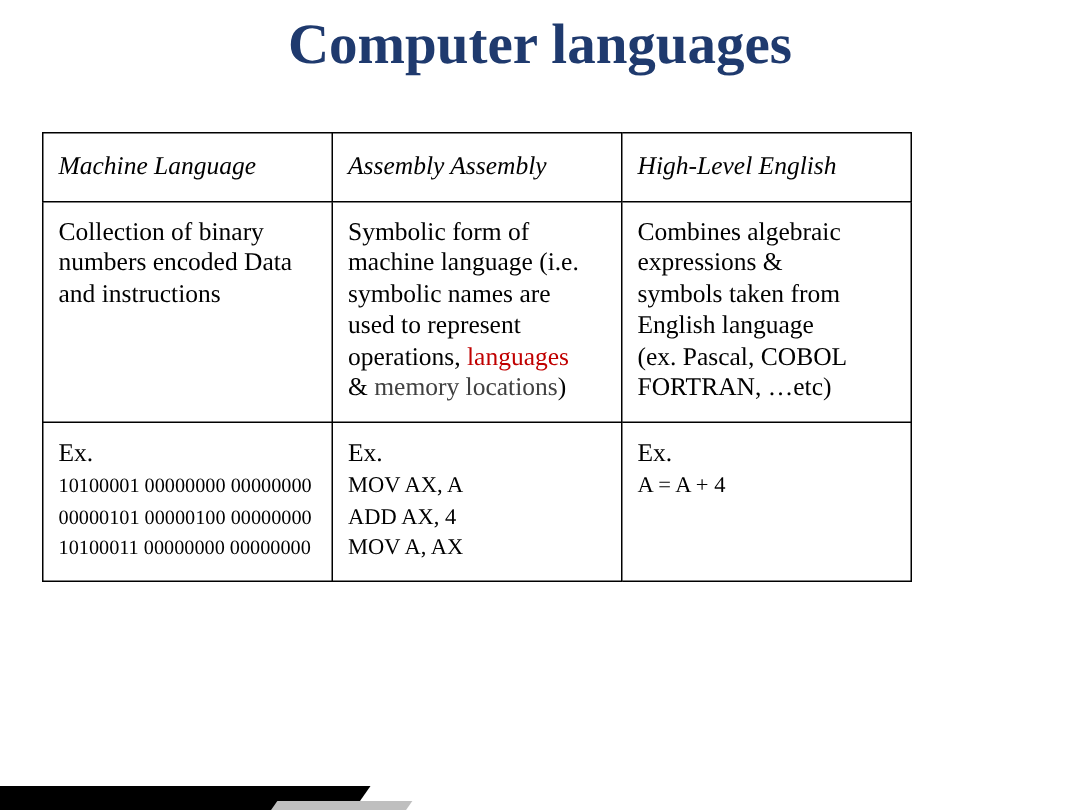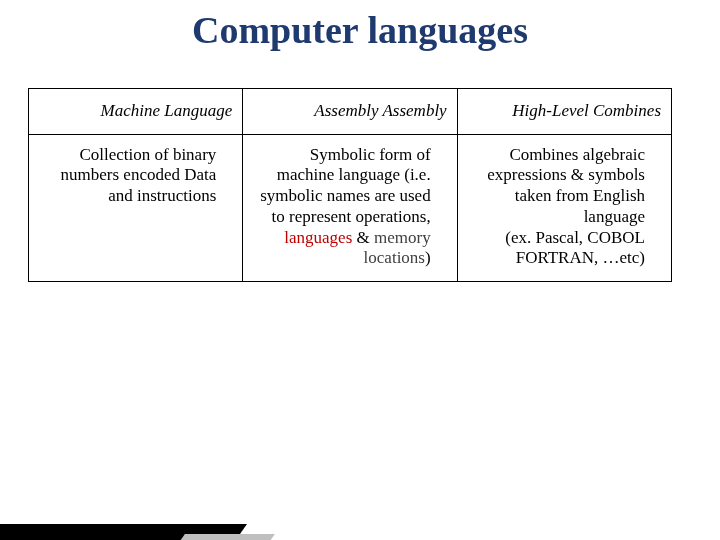--- a/index.html
+++ b/index.html
@@ -17,23 +17,22 @@
     font-size: 38px;
     font-weight: bold;
     color: #1f3a6e;
     padding-top: 8px;
     padding-bottom: 36px;
     font-family: "Times New Roman", Times, serif;
   }
   .tbl {
     border-collapse: collapse;
     margin: 0 20px 0 28px;
-    width: 644px;
+    width: 580px;
     table-layout: fixed;
-    text-align: right;
   }
   .tbl td {
     border: 1px solid #000;
     vertical-align: top;
     padding: 10px 26px 12px 10px;
     font-size: 17px;
     line-height: 1.22;
     font-family: "Times New Roman", Times, serif;
   }
   .tbl td.hdr {
@@ -86,29 +85,47 @@
 </head>
 <body>
 
 <div class="title">Computer languages</div>
 
 <table class="tbl">
   <tbody>
       <tr>
     <td class="hdr">Machine Language</td>
     <td class="hdr">Assembly Assembly</td>
-    <td class="hdr">High-Level Combines</td>
+    <td class="hdr">High-Level English</td>
   </tr>
   <tr>
     <td style="white-space:pre-line">Collection of binary numbers  encoded Data and instructions</td>
     <td>
       <span>Symbolic form of machine language (i.e. symbolic names are used to represent </span><span class="hl-navy">operations</span><span>, </span><span class="hl-red">languages</span><span> &amp; </span><span class="hl-purple">memory locations</span><span>)</span>
     </td>
     <td style="white-space:pre-line">Combines algebraic expressions &amp; symbols taken from English language
 (ex. Pascal, COBOL FORTRAN, …etc)</td>
+  </tr>
+  <tr>
+    <td>
+      <span class="ex-label">Ex.</span>
+      <span class="ex-code">10100001 00000000 00000000
+00000101 00000100 00000000
+10100011 00000000 00000000</span>
+    </td>
+    <td>
+      <span class="ex-label">Ex.</span>
+      <span class="ex-code2">MOV AX, A
+ADD AX, 4
+MOV A, AX</span>
+    </td>
+    <td>
+      <span class="ex-label">Ex.</span>
+      <span class="ex-code2">A = A + 4</span>
+    </td>
   </tr>
 </tbody>
   </table>
 
 <div class="decor">
   <div class="bar1"></div>
   <div class="bar2"></div>
 </div>
 
 </body></html>

